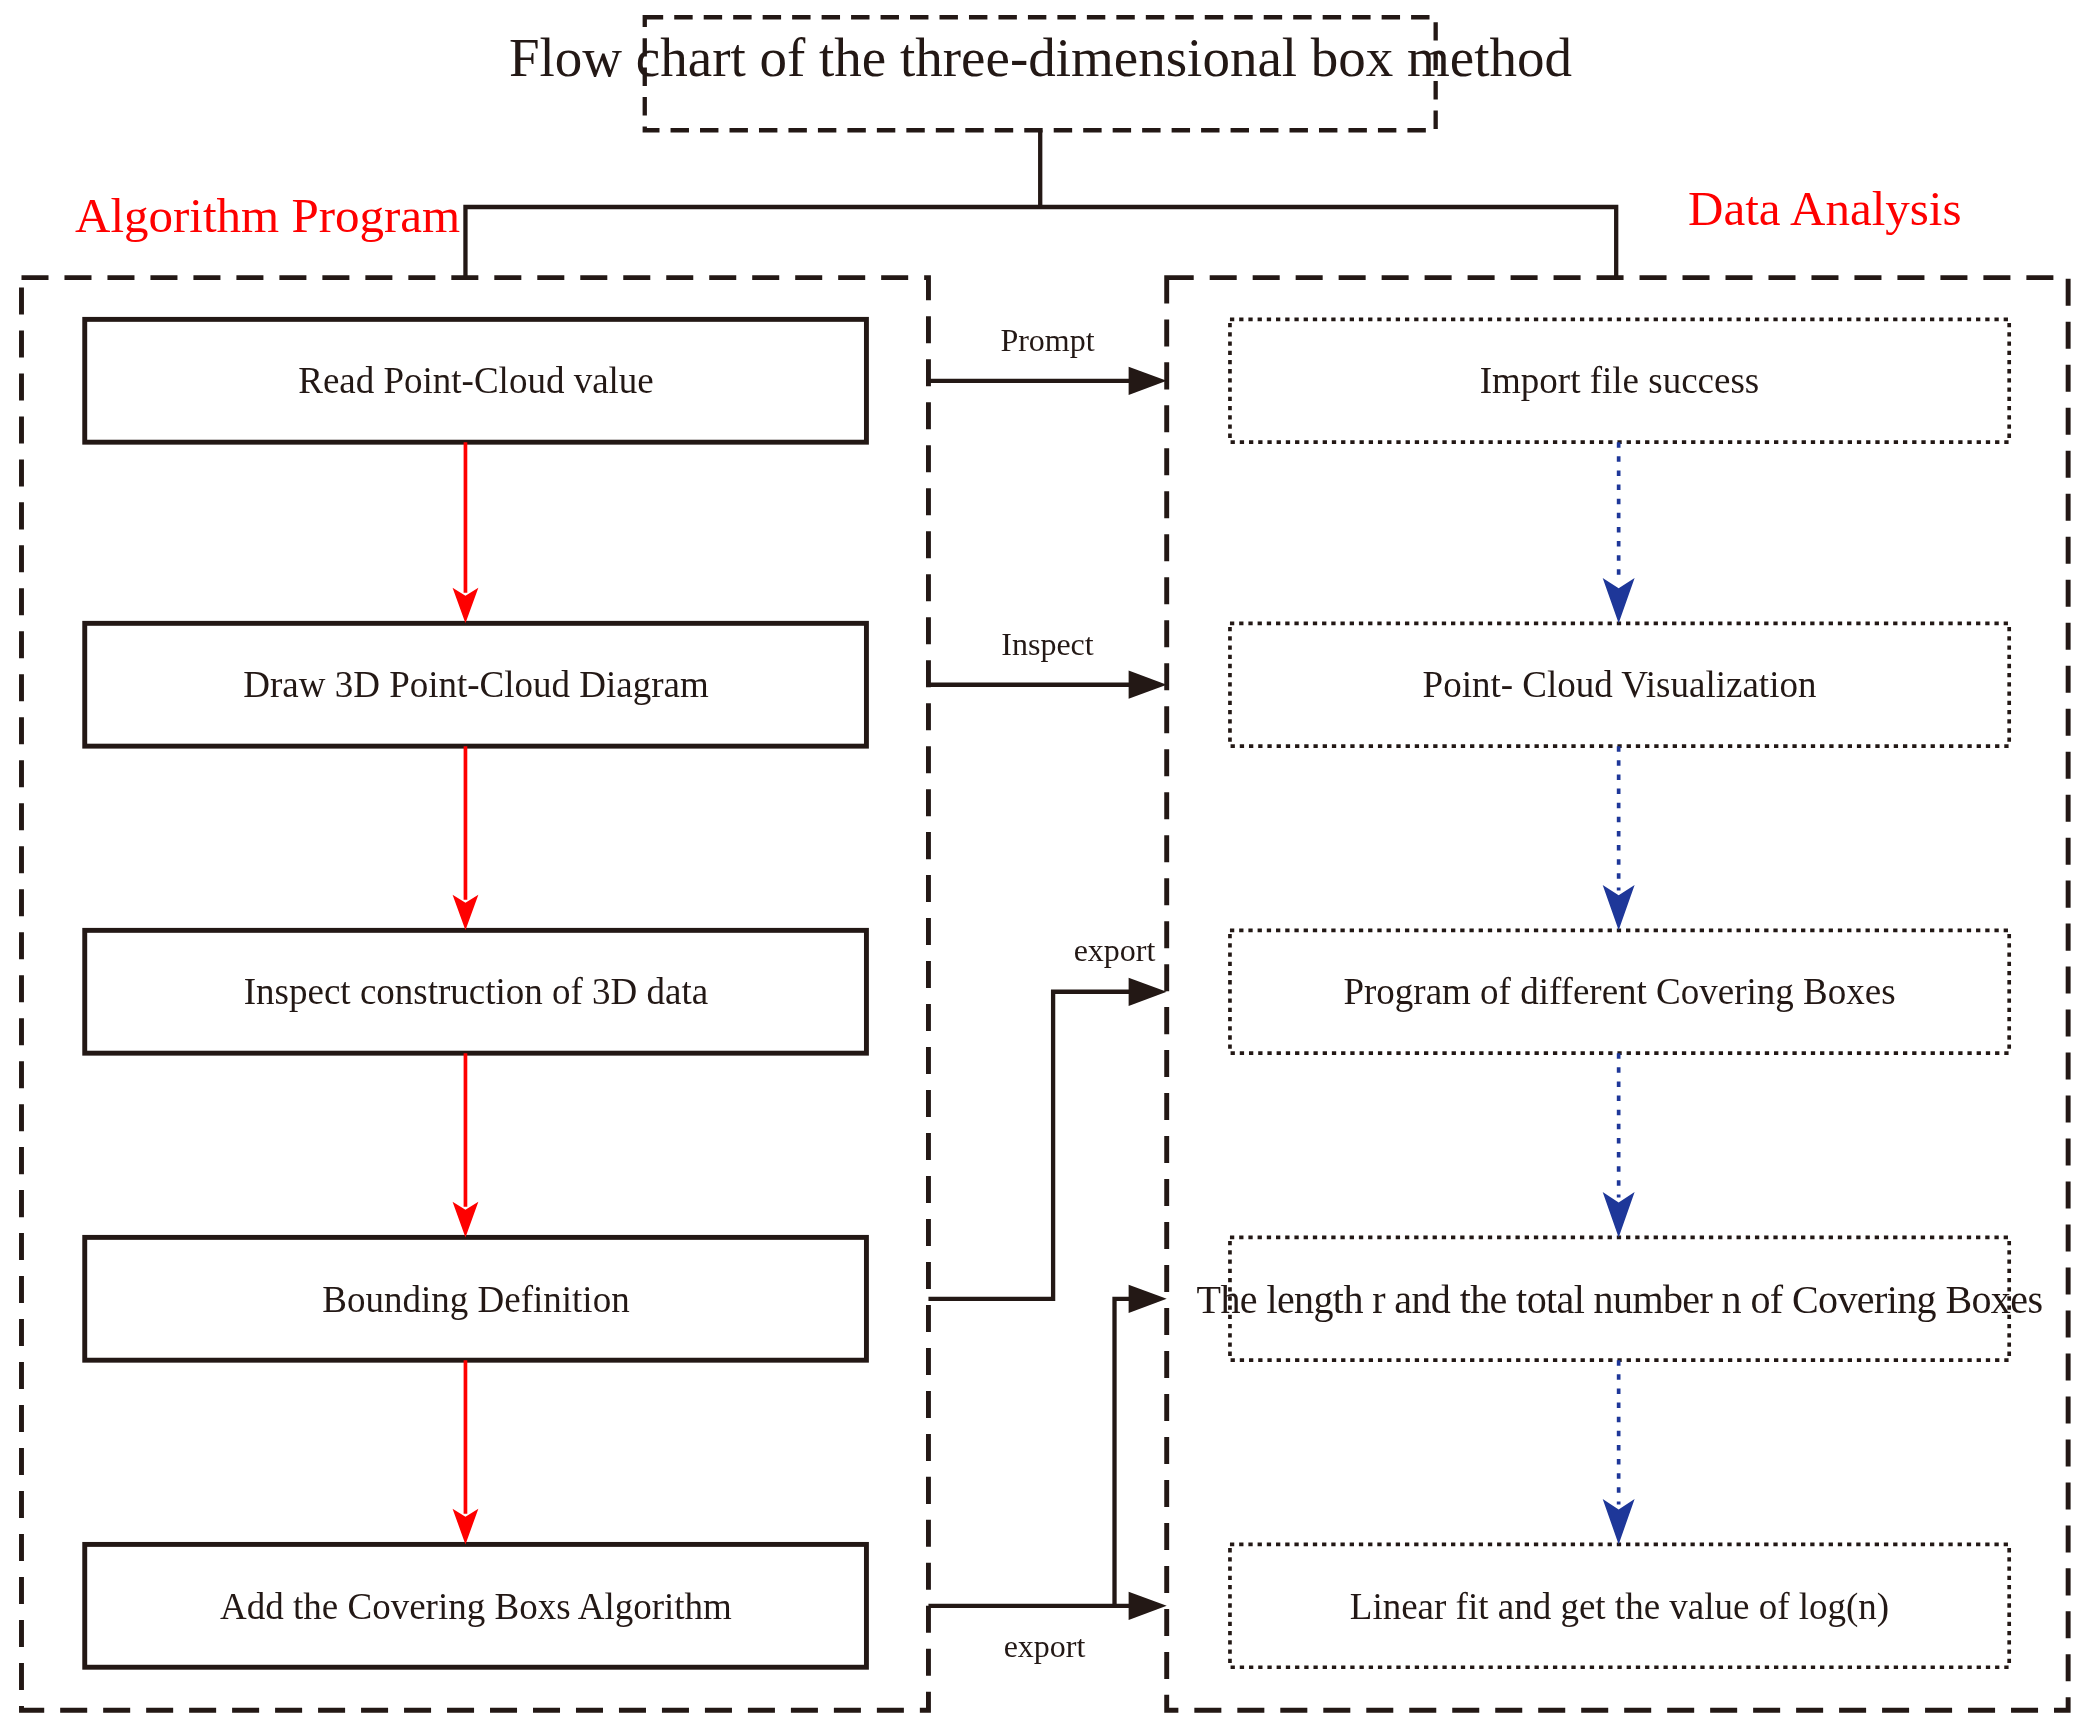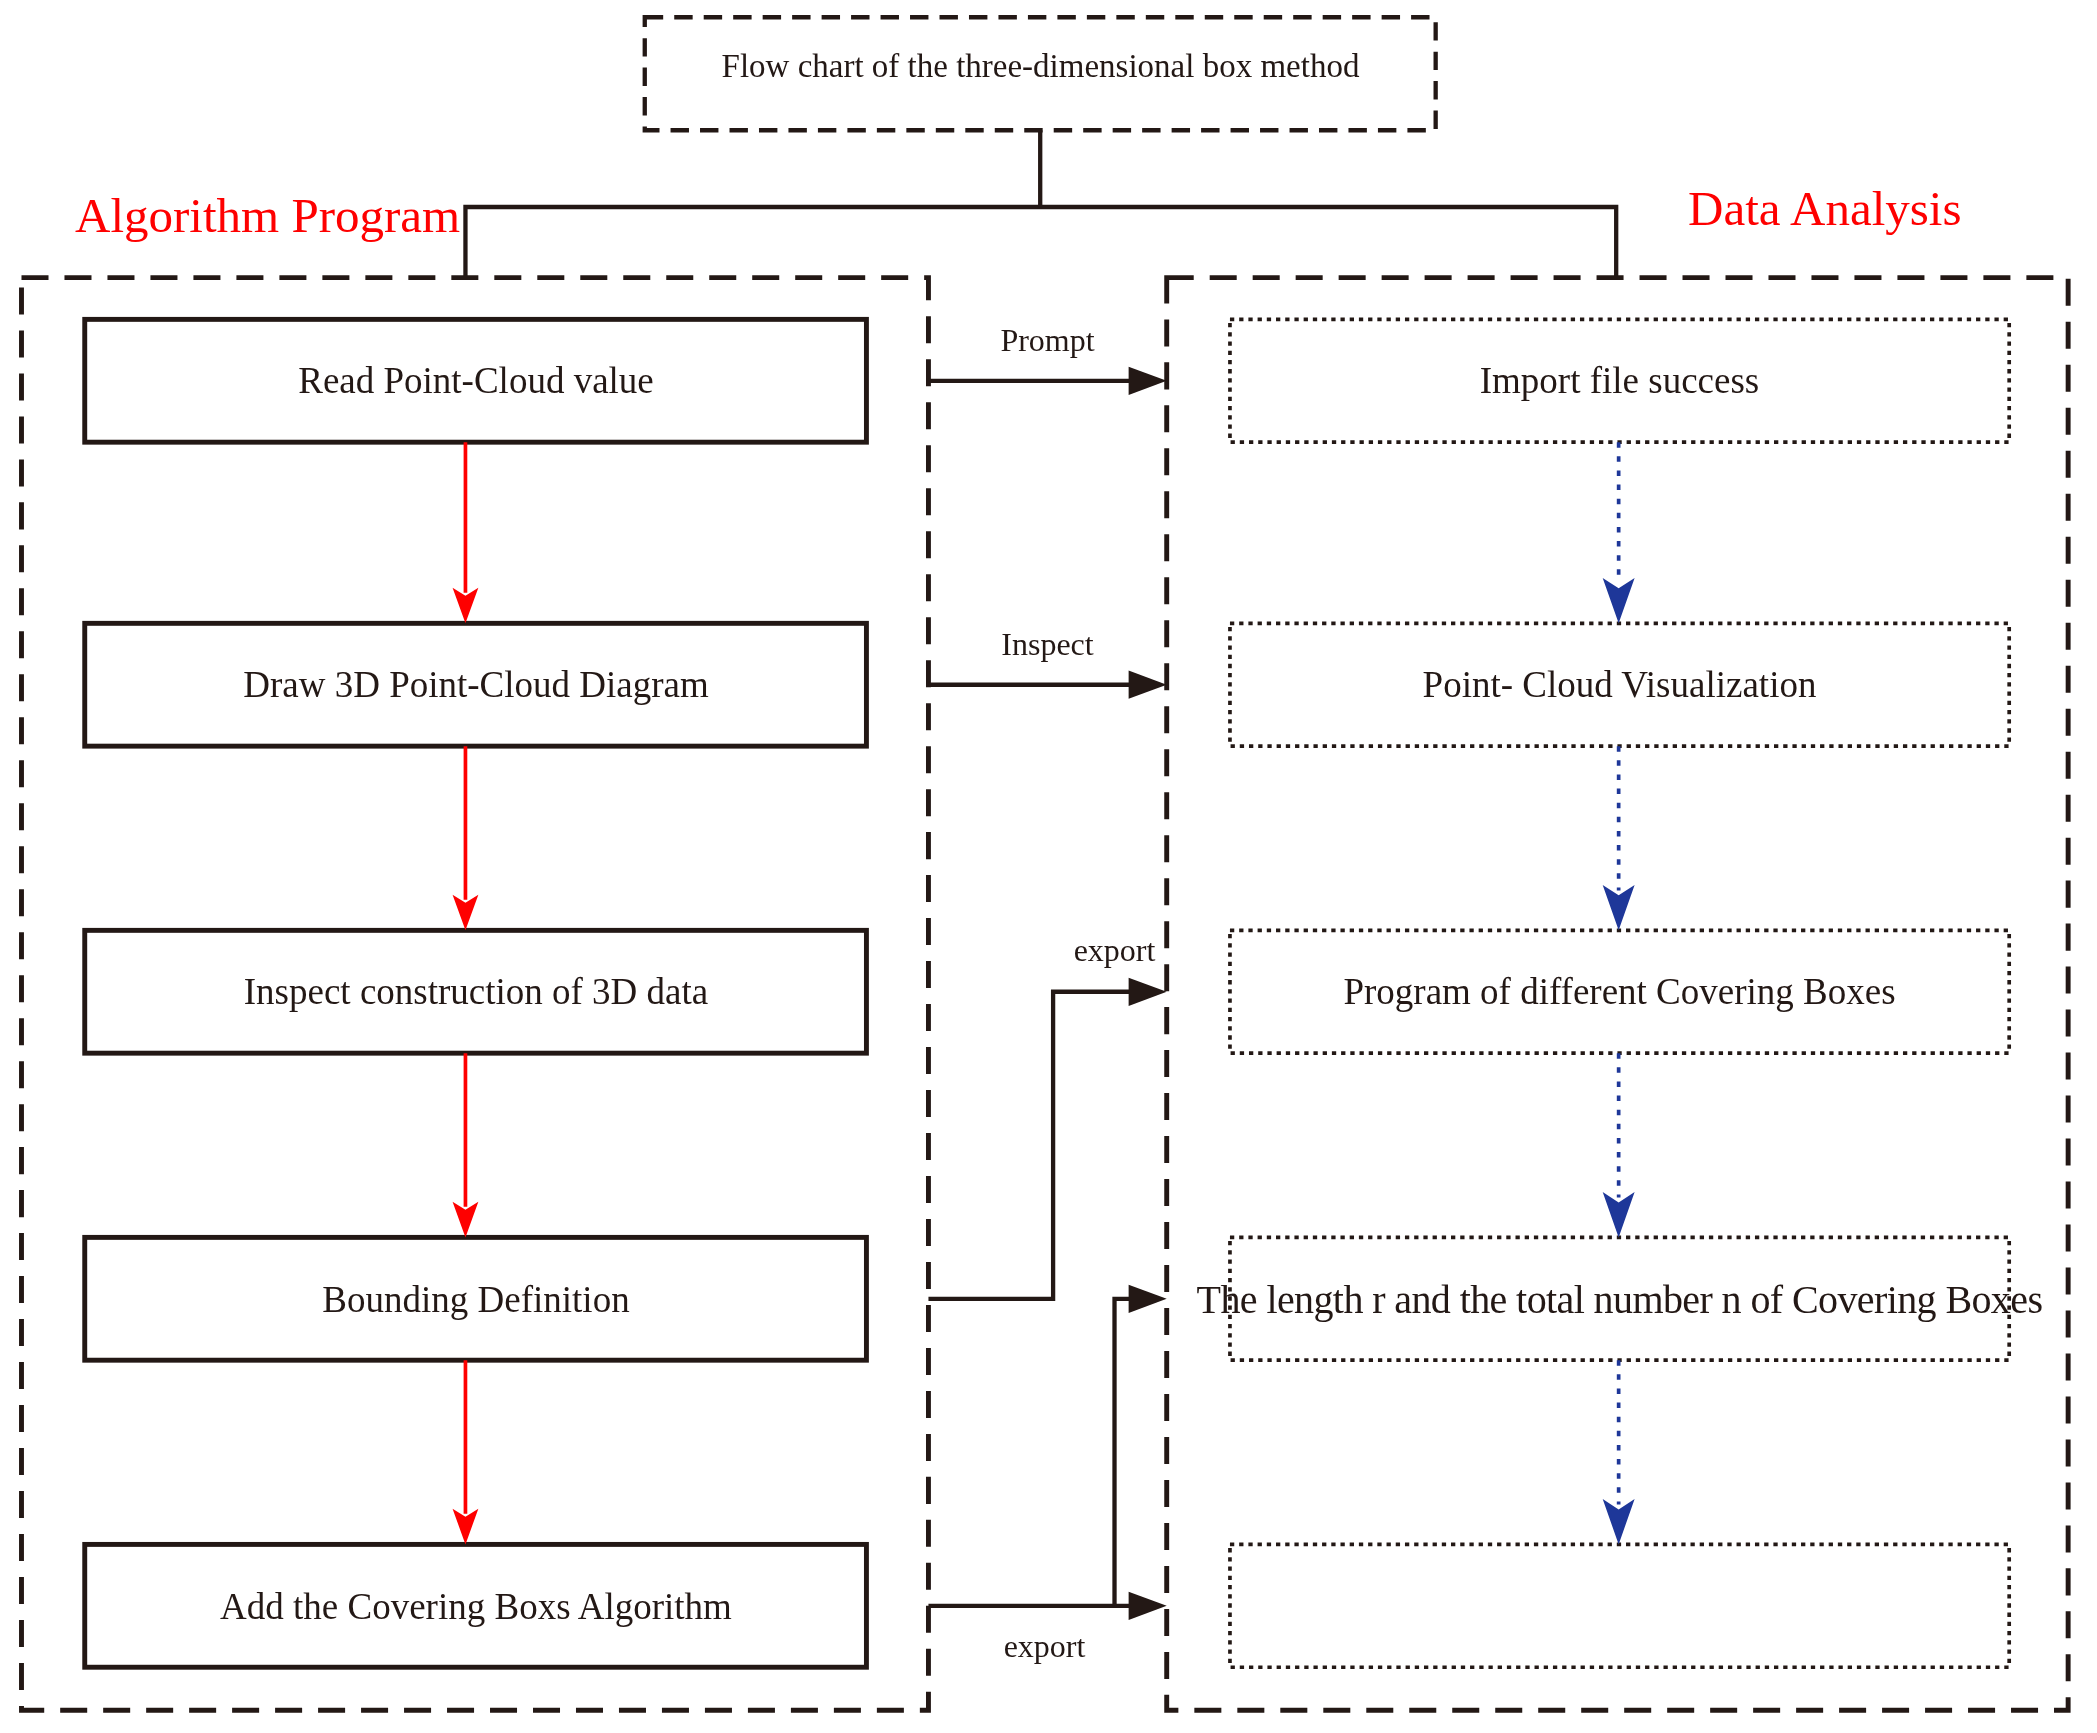--- a/index.html
+++ b/index.html
@@ -13,22 +13,22 @@
   .ink-stroke  { stroke:var(--ink);  fill:none; }
   .ink-fill    { fill:var(--ink);    stroke:none; }
   .red-stroke  { stroke:var(--red);  fill:none; }
   .red-fill    { fill:var(--red);    stroke:none; }
   .blue-stroke { stroke:var(--blue); fill:none; }
   .blue-fill   { fill:var(--blue);   stroke:none; }
 
   .flex-center { display:flex; align-items:center; justify-content:center; text-align:center; }
 
   .title-label {
-    position:absolute; left:645px; top:10px; width:791px; height:113px;
-    font-size:33px; white-space:nowrap;
+    position:absolute; left:645px; top:1px; width:791px; height:113px;
+    font-size:55px; white-space:nowrap;
   }
   .red-label {
     position:absolute; font-size:49px; color:var(--red); white-space:nowrap;
     height:61px; line-height:61px;
   }
   #algorithm-label { left:75px;  top:178px;margin-top:7px; }
   #data-label      { left:1646px; top:178px;margin-left:42px; }
 
   .box-label {
     position:absolute; height:123px; font-size:37px; white-space:nowrap;
@@ -138,20 +138,21 @@
   <div class="box-label left r0 flex-center">Read Point-Cloud value</div>
   <div class="box-label left r1 flex-center">Draw 3D Point-Cloud Diagram</div>
   <div class="box-label left r2 flex-center">Inspect construction of 3D data</div>
   <div class="box-label left r3 flex-center">Bounding Definition</div>
   <div class="box-label left r4 flex-center">Add the Covering Boxs Algorithm</div>
 
   <div class="box-label right r0 flex-center">Import file success</div>
   <div class="box-label right r1 flex-center">Point- Cloud Visualization</div>
   <div class="box-label right r2 flex-center">Program of different Covering Boxes</div>
   <div class="box-label right r3 tight flex-center">The length r and the total number n of Covering Boxes</div>
+  <div class="box-label right r4 flex-center">Linear fit and get the value of log(n)</div>
 
   <div class="conn-label" id="prompt-label">Prompt</div>
   <div class="conn-label" id="inspect-label">Inspect</div>
   <div class="conn-label" id="export-upper-label">export</div>
   <div class="conn-label" id="export-lower-label">export</div>
 
 </div>
 
 
 </body></html>

